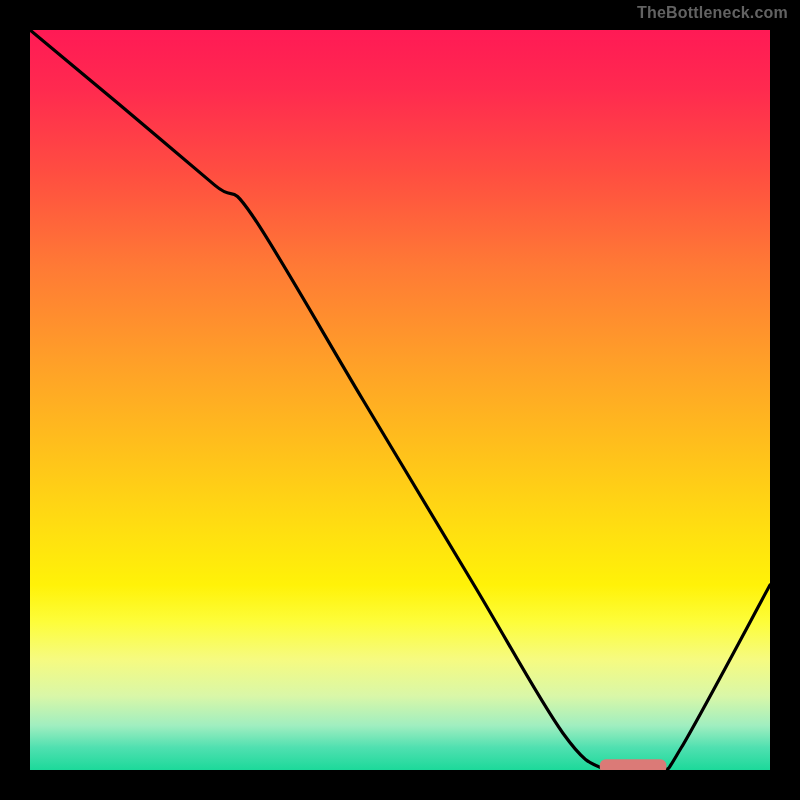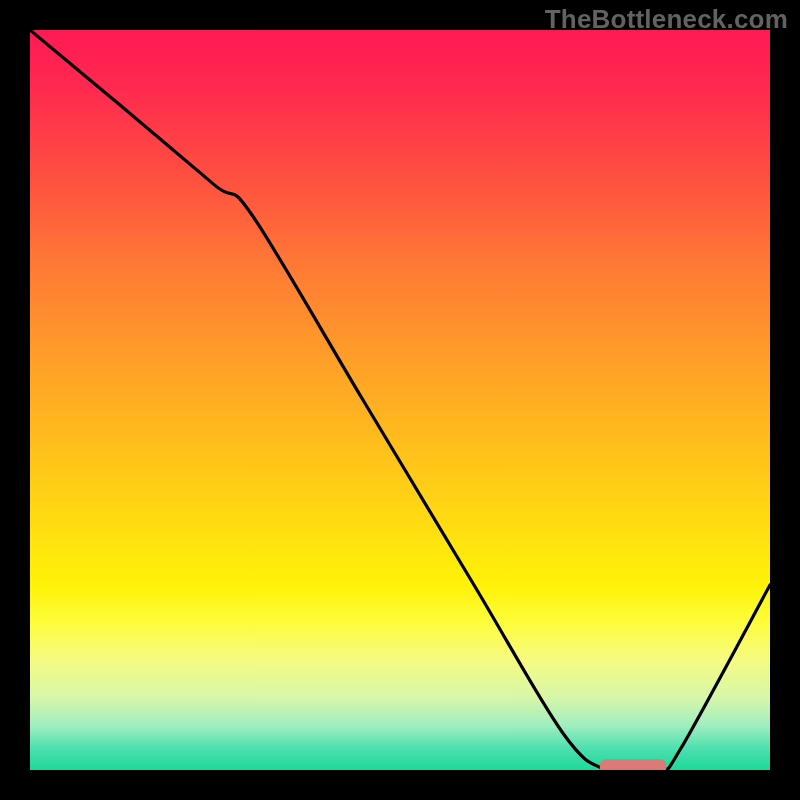--- a/index.html
+++ b/index.html
@@ -48,21 +48,21 @@
     left: 30px;
     top: 30px;
     width: 740px;
     height: 740px;
   }
   .watermark {
     position: absolute;
     top: 4px;
     right: 12px;
     color: #626262;
-    font-size: 26px;
+    font-size: 16px;
     font-weight: 600;
     letter-spacing: 0.2px;
   }
 </style>
 </head>
 <body>
 
 <div class="frame">
 
   <div class="plot-area"></div>

